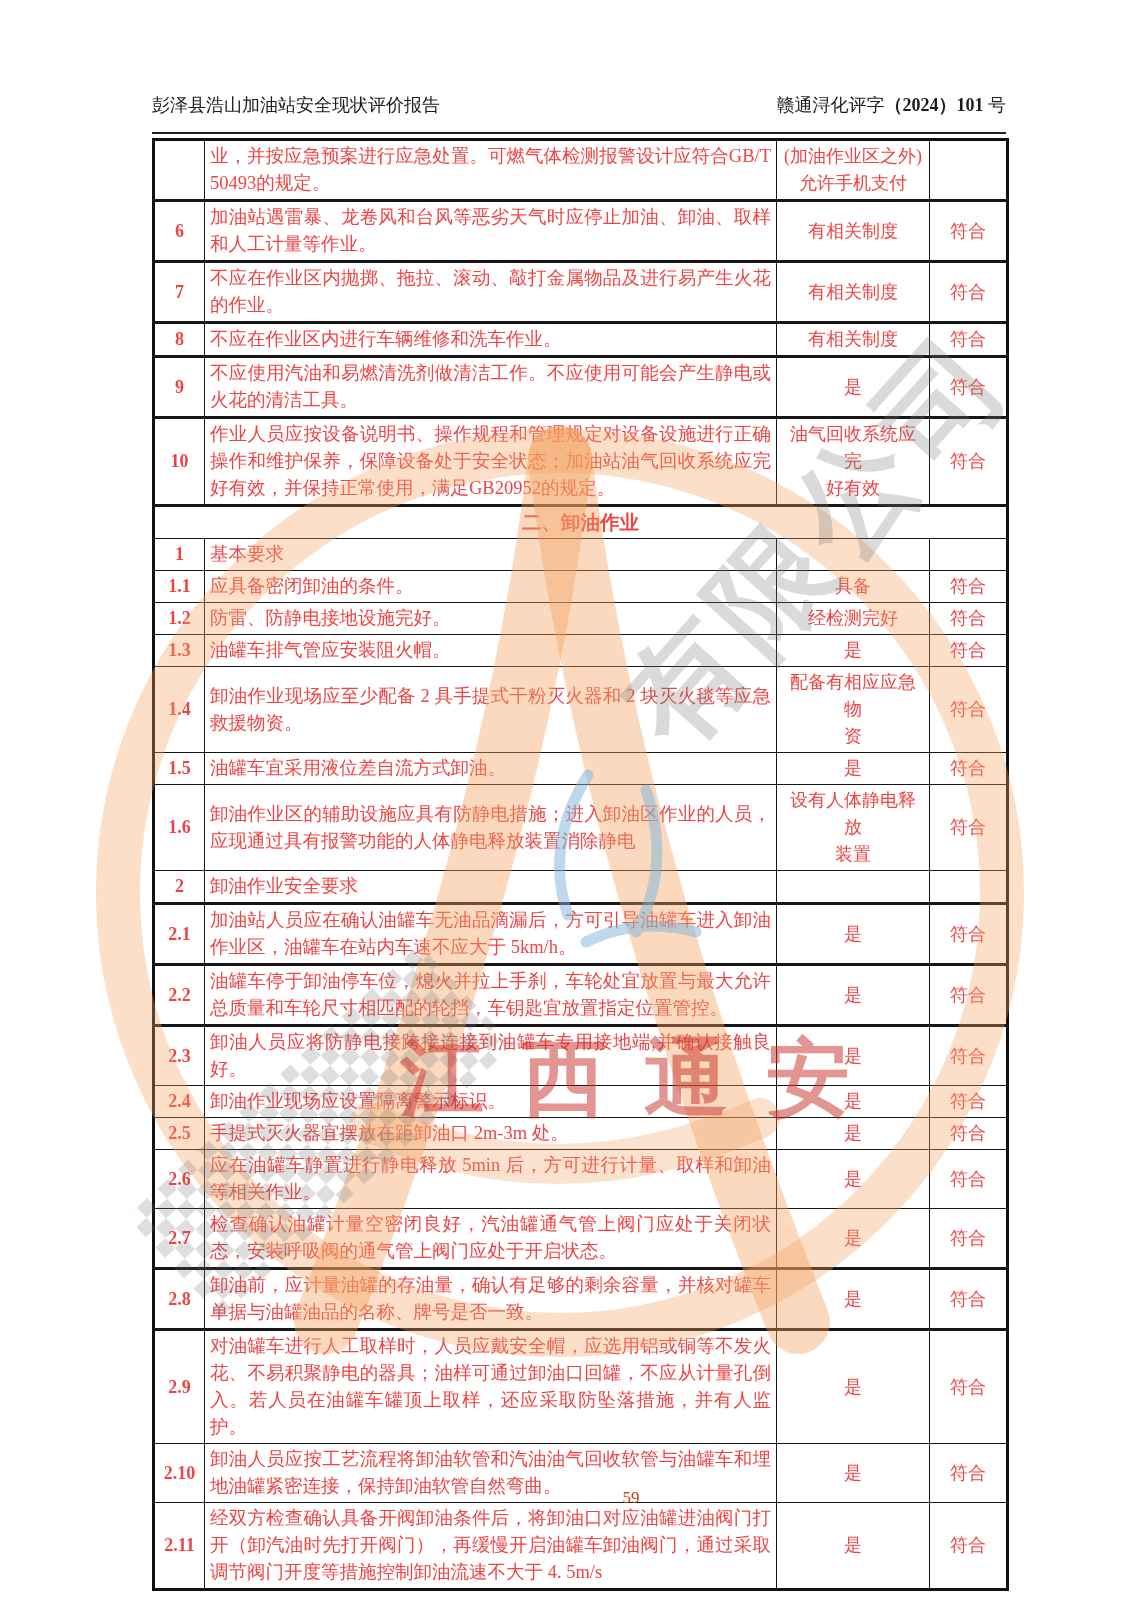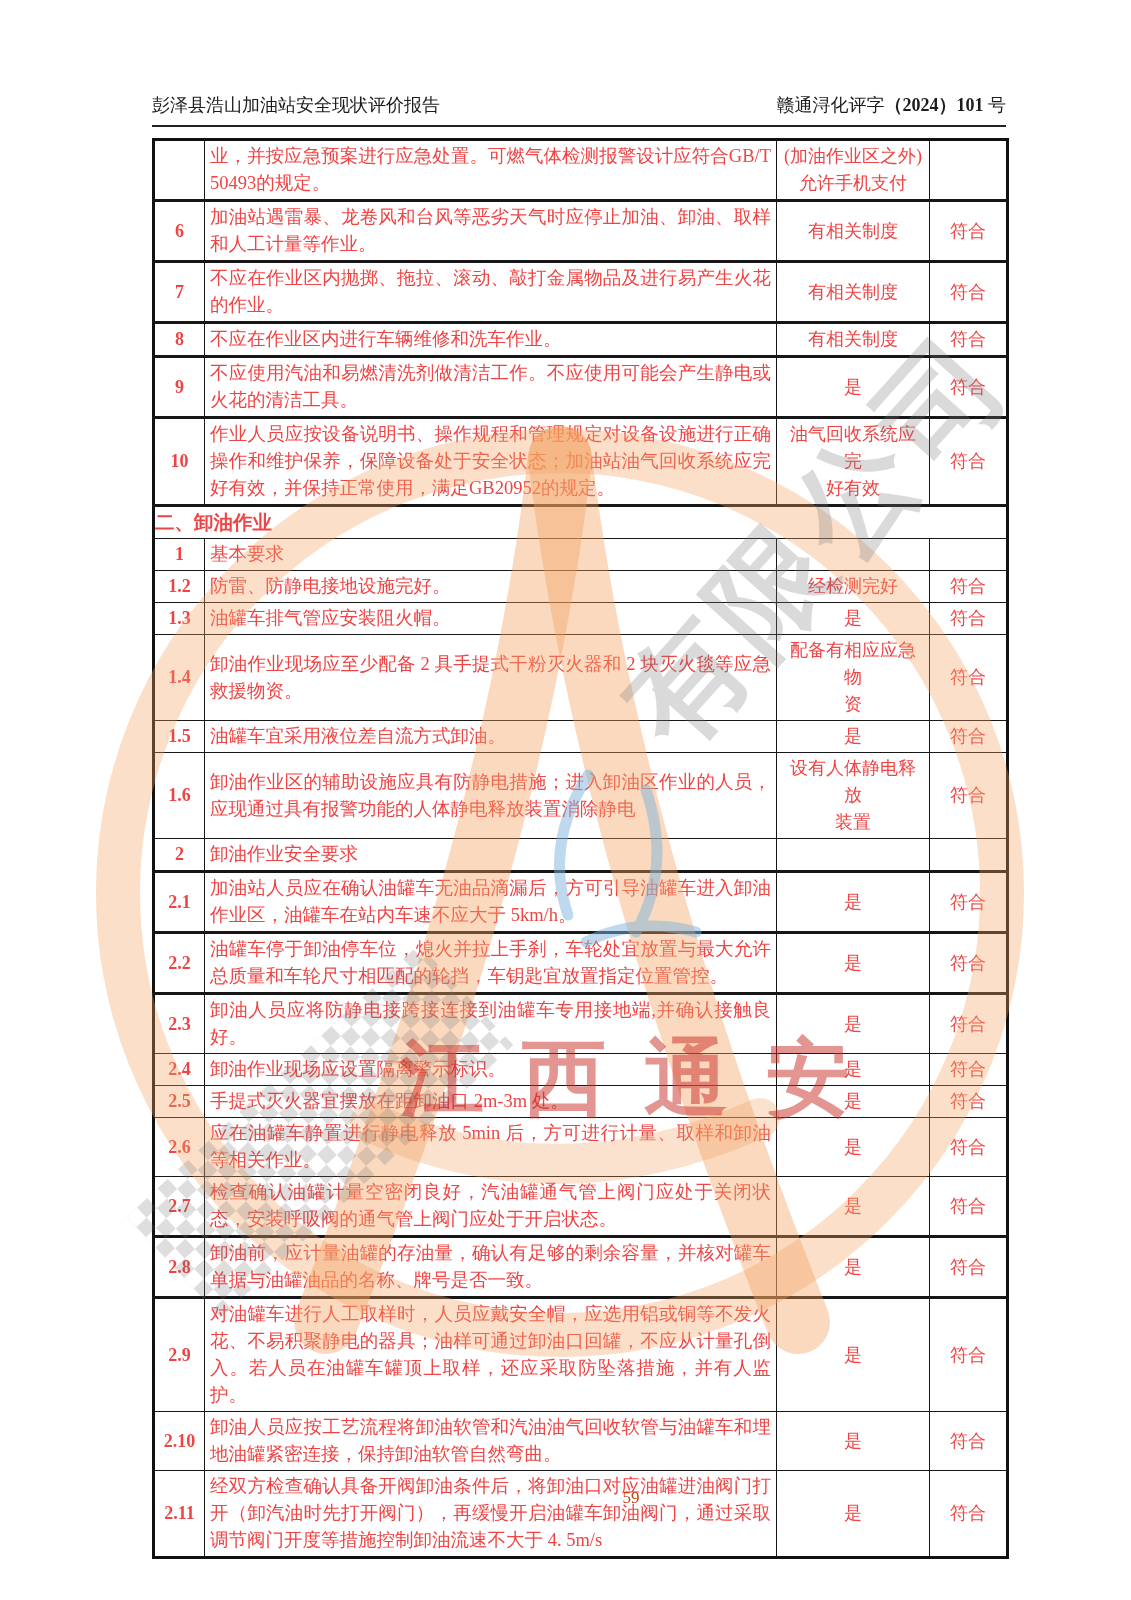--- a/index.html
+++ b/index.html
@@ -7,36 +7,36 @@
   body { font-family:"Liberation Serif","DejaVu Serif",serif; color:#1c1c1c; }
   .page {
     position:relative; width:1131px; height:1600px; background:#ffffff;
     overflow:hidden; margin:0 auto;
   }
   
   .hdr {
     position:absolute; left:152px; top:94px; width:854px;
     display:flex; justify-content:space-between; align-items:center;
     font-size:18px; line-height:22px;
-    border-bottom:2px solid #222; padding-bottom:9px;
+    border-bottom:2px solid #222; padding-bottom:16px;
   }
   .hdr .doc-num b { font-weight:bold; }
   
   table.eval {
     position:absolute; left:152px; top:138px; width:854px;
     border-collapse:collapse; table-layout:fixed;
     font-size:18.5px; line-height:27px; color:#ef4444;
   }
   table.eval { border:3px solid #111; }
   table.eval td { border:1.6px solid #161616; vertical-align:middle; padding:2px 5px; }
   table.eval tr.thick td { border-top-width:3px; }
   td.num { text-align:center; font-weight:bold; padding:2px 1px; font-size:18px; }
   td.desc { text-align:justify; }
   td.status, td.result { text-align:center; font-size:18px; padding:2px 2px; white-space:pre-line;margin-top:17px; }
-  tr.section td { font-weight:bold; font-size:19.5px; padding:2px 0; }
+  tr.section td { text-align:center; font-weight:bold; font-size:19.5px; padding:2px 0; }
   
   .ftr {
     position:absolute; left:152px; top:1488px; width:958px;
     text-align:center; font-size:17px; color:#c2410c;
   }
   
   .watermark { position:absolute; inset:0; pointer-events:none; z-index:5; }
   .wm-red {
     position:absolute; left:400px; top:1022px;
     font-size:84px; font-weight:bold; letter-spacing:38px; white-space:nowrap;
@@ -114,20 +114,26 @@
           <td class="result">符合</td>
         </tr>
         <tr class="thick section">
           <td colspan="4">二、卸油作业</td>
         </tr>
         <tr>
           <td class="num">1</td>
           <td class="desc">基本要求</td>
           <td class="status"></td>
           <td class="result"></td>
+        </tr>
+        <tr>
+          <td class="num">1.1</td>
+          <td class="desc">应具备密闭卸油的条件。</td>
+          <td class="status">具备</td>
+          <td class="result">符合</td>
         </tr>
         <tr>
           <td class="num">1.2</td>
           <td class="desc">防雷、防静电接地设施完好。</td>
           <td class="status">经检测完好</td>
           <td class="result">符合</td>
         </tr>
         <tr>
           <td class="num">1.3</td>
           <td class="desc">油罐车排气管应安装阻火帽。</td>

